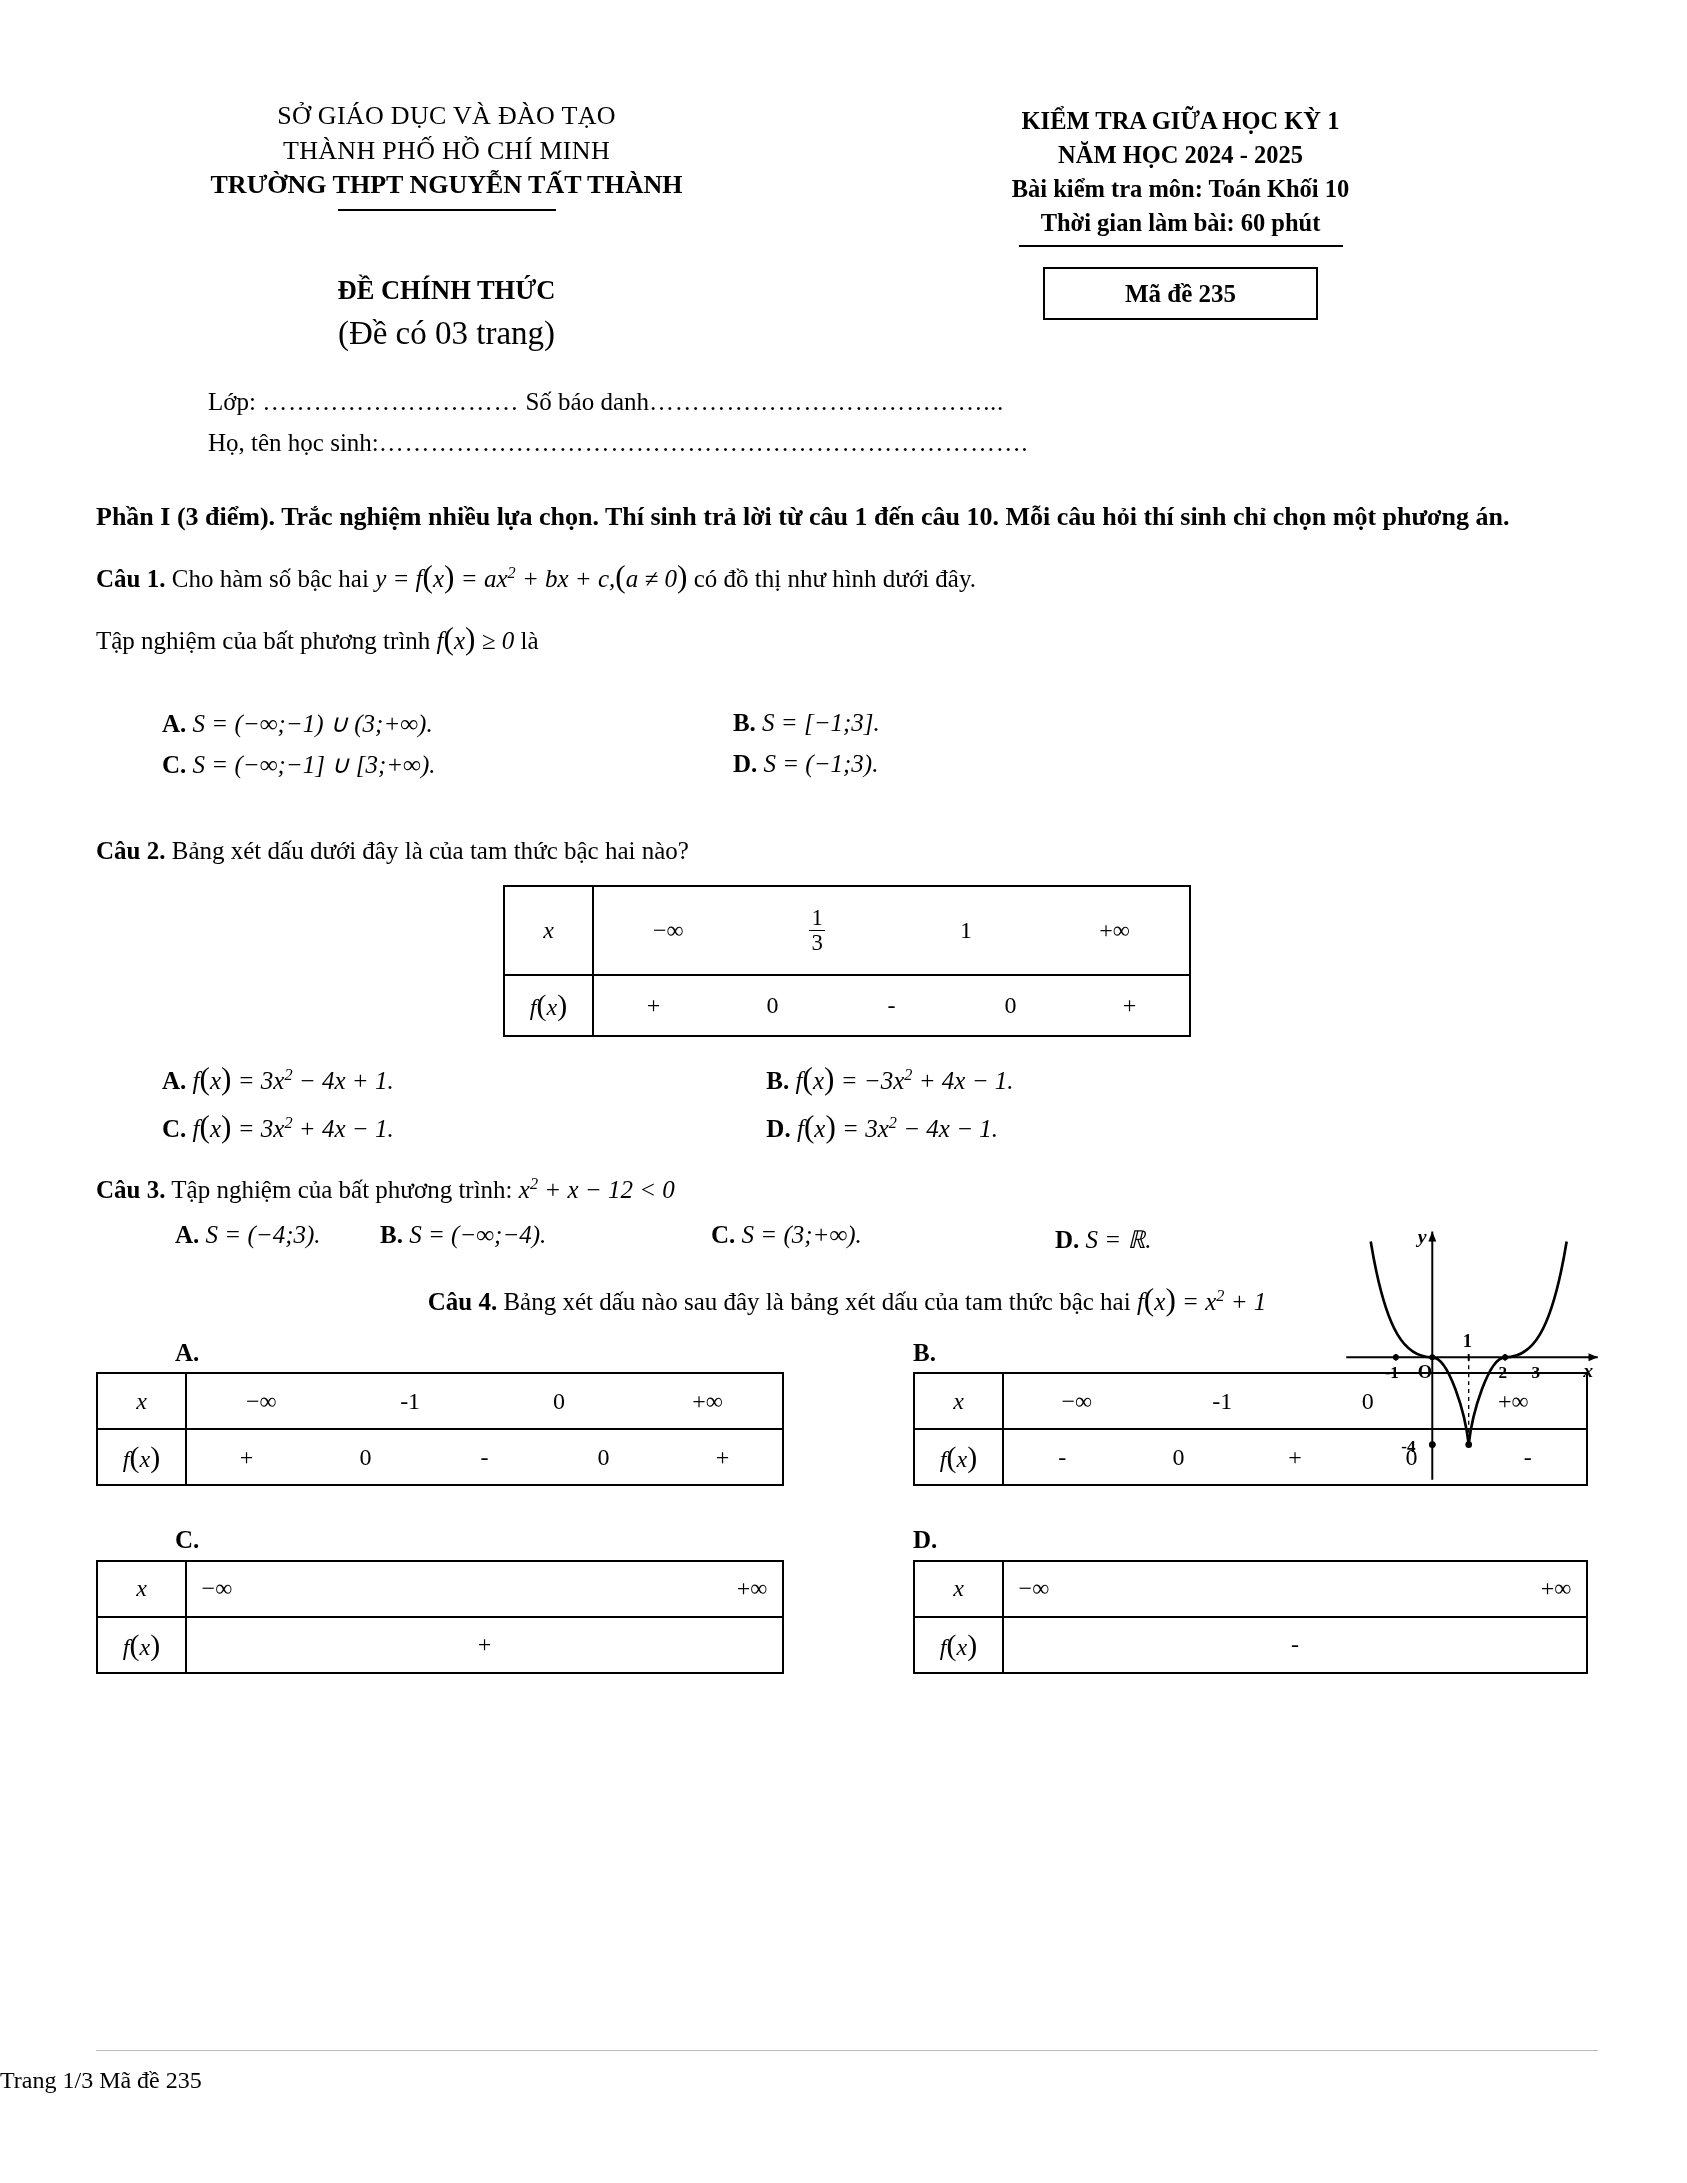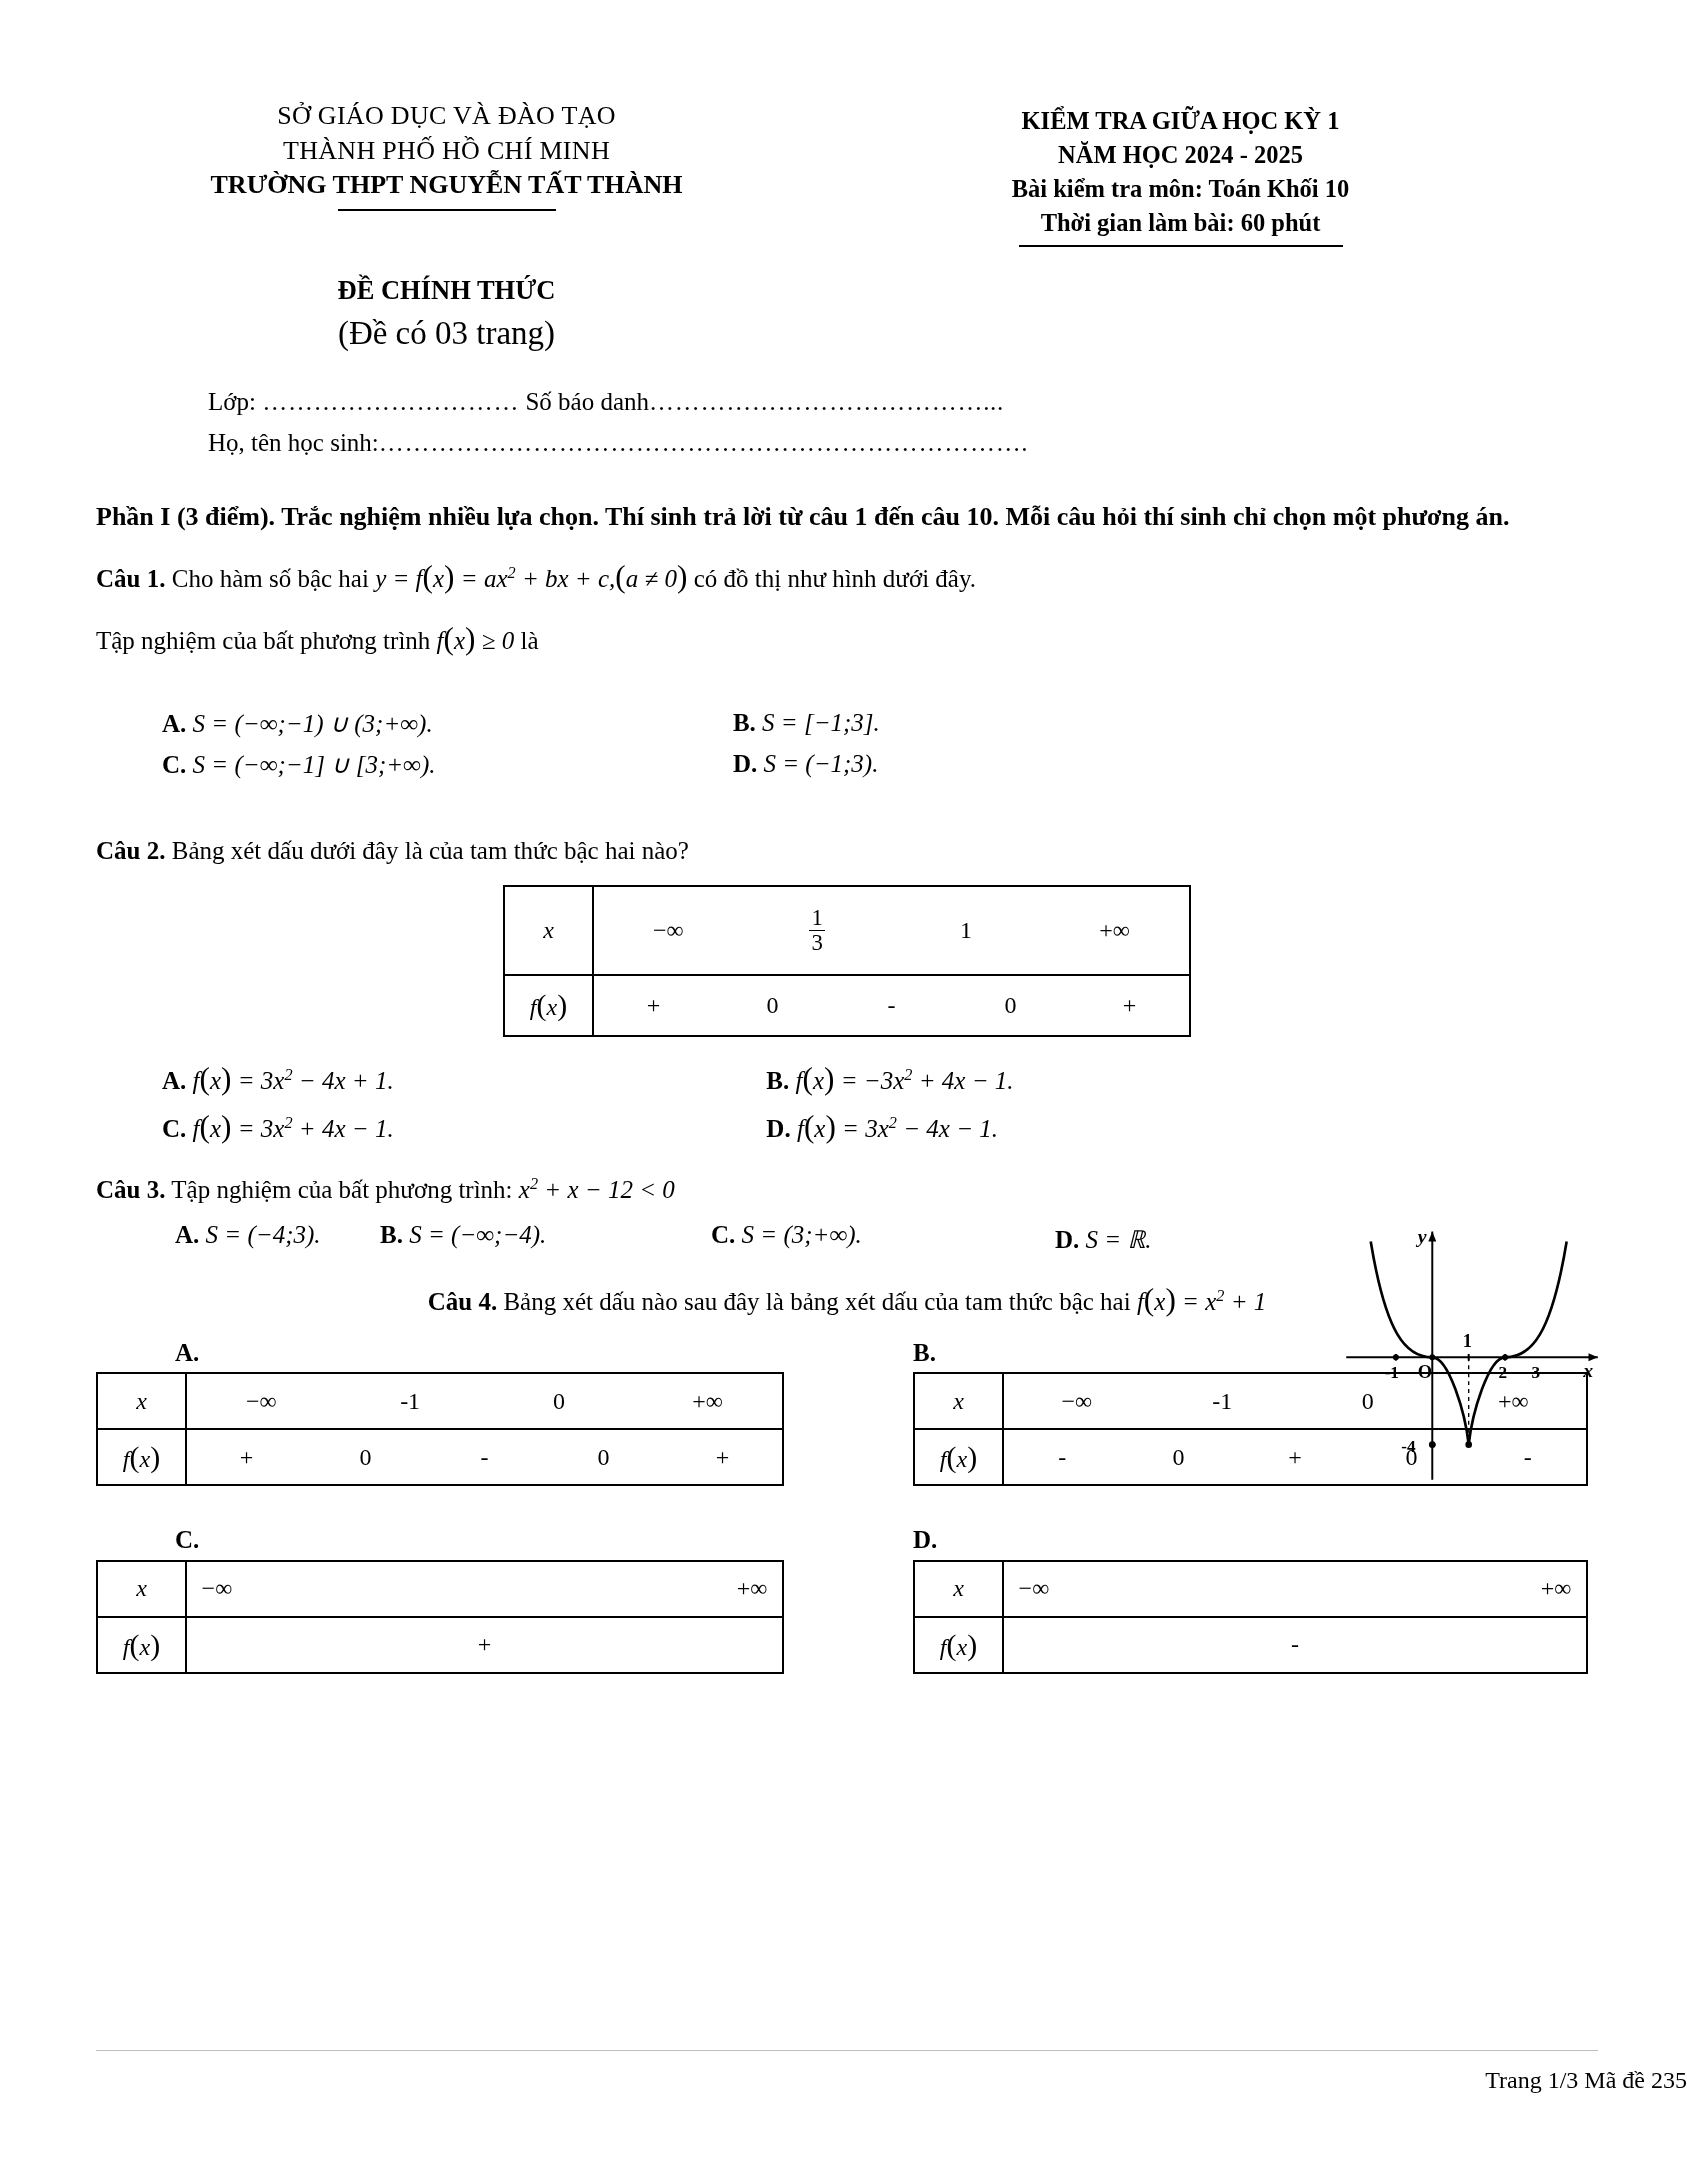--- a/index.html
+++ b/index.html
@@ -196,21 +196,21 @@
     top: 2050px;
     width: 1502px;
     height: 1.3px;
     background: #bdbdbd;
   }
   .footer-text {
     position: absolute;
     left: 0;
     top: 2067px;
     width: 1687px;
-    text-align: right;
+    text-align: left;
     font-size: 24px;
   }
 </style>
 </head>
 <body>
 
 <div class="page">
 
   <div class="inner">
 
@@ -227,20 +227,23 @@
         <div class="hr1">Bài kiểm tra môn: Toán Khối 10</div>
         <div class="hr1">Thời gian làm bài: 60 phút</div>
         <div class="rule-right"></div>
       </div>
     </div>
 
     <div style="display:flex; align-items:flex-start;">
       <div style="width:701px;">
         <div class="dechinhthuc">ĐỀ CHÍNH THỨC</div>
         <div class="detrang">(Đề có 03 trang)</div>
+      </div>
+      <div style="width:767px;">
+        <div class="made-box">Mã đề 235</div>
       </div>
     </div>
 
     <div class="student">
       <div>
         <span>Lớp:</span>
         <span class="dots">…………………………</span>
         <span>Số báo danh</span><span class="dots">…………………………………...</span>
       </div>
       <div>

